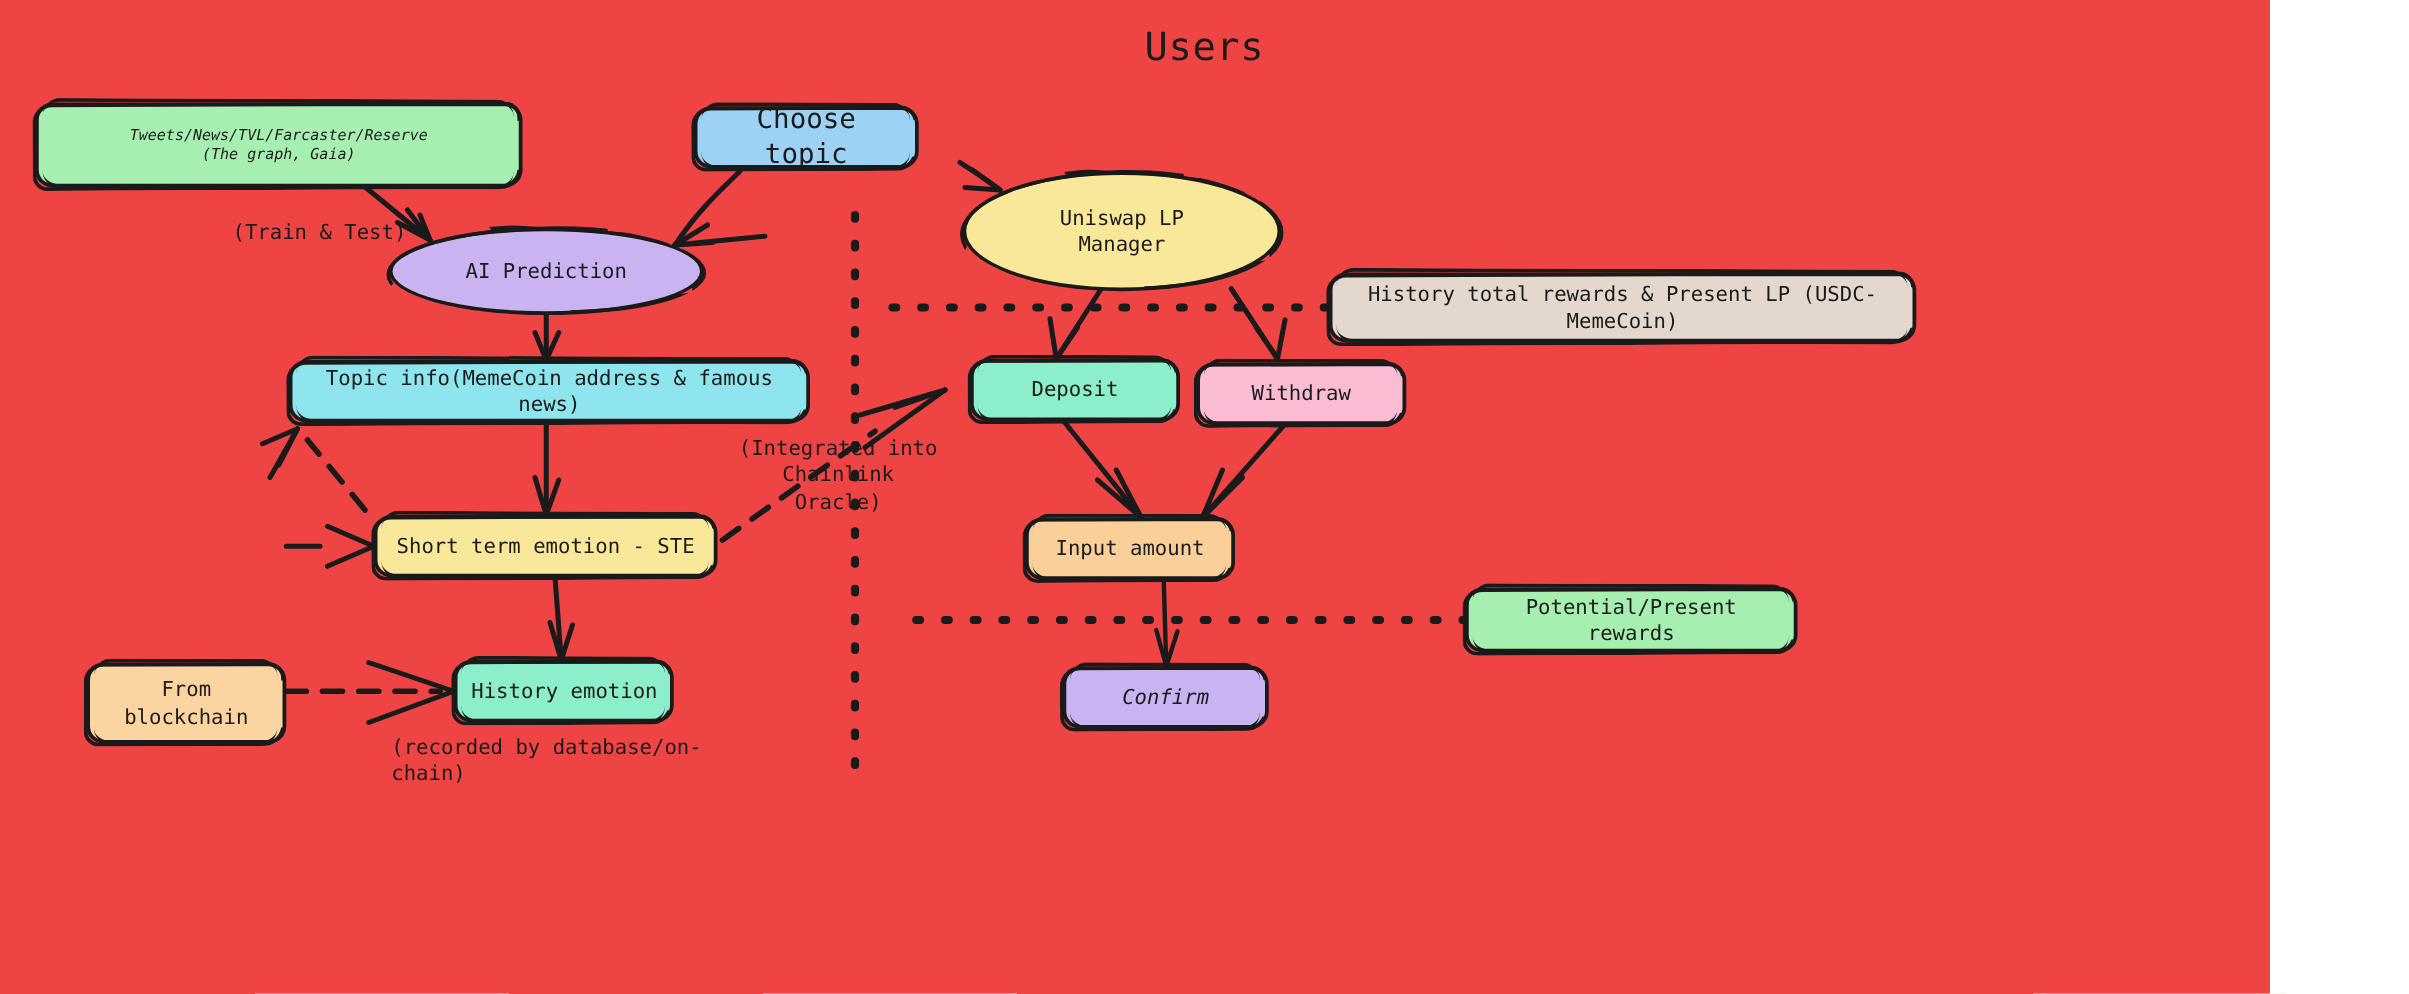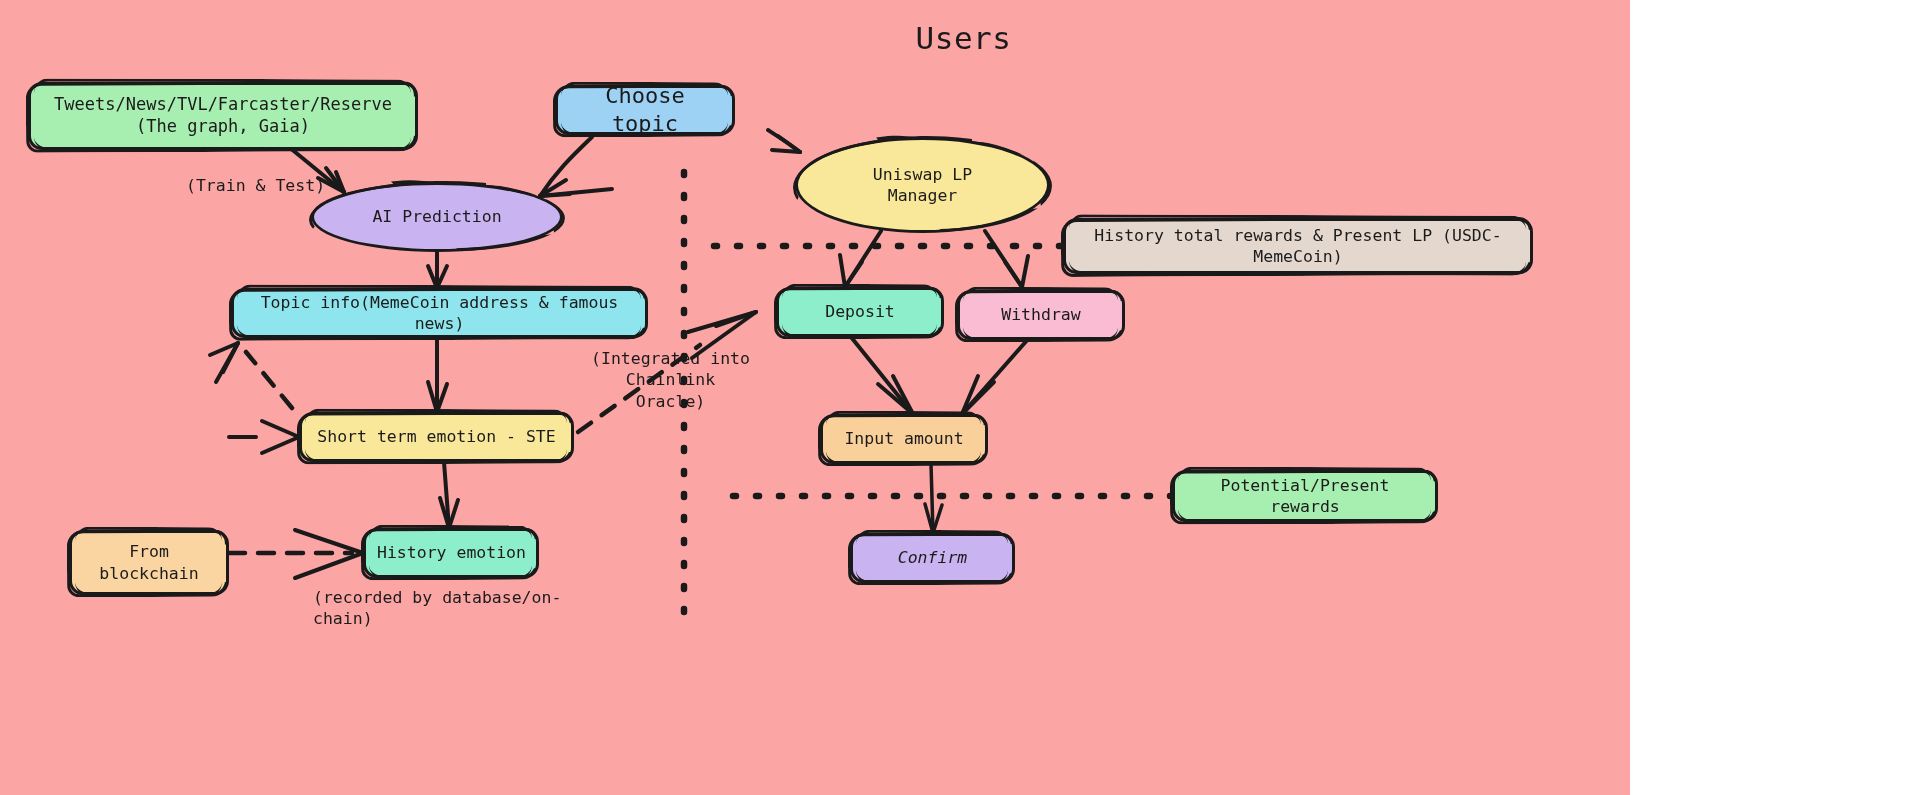--- a/index.html
+++ b/index.html
@@ -6,23 +6,23 @@
   html, body {
     margin: 0;
     padding: 0;
     background: #ffffff;
   }
   body {
     font-family: "DejaVu Sans Mono", "Liberation Mono", monospace;
   }
   #canvas {
     position: relative;
-    width: 1630px;
+    width: 1816px;
     height: 795px;
-    background: #fca5a5;
+    background: #ef4444;
     overflow: hidden;
   }
   #edges {
     position: absolute;
     left: 0;
     top: 0;
     width: 1927px;
     height: 795px;
     pointer-events: none;
   }
@@ -251,34 +251,34 @@
 
     <g>
       <path class="ln dotted" d="M733,496 L1172,496"></path>
     </g>
 
     <g>
       <path class="ln dotted" d="M684,172 L684,620"></path>
     </g>
   </svg>
 
-  <div class="node rect" style="left:28px; top:82px; width:390px; height:68px; background:#a7efb0; font-size:17px;">
+  <div class="node rect" style="left:28px; top:82px; width:390px; height:68px; background:#a7efb0; font-size:12px;font-style:italic;">
     <span class="lbl">Tweets/News/TVL/Farcaster/Reserve
 (The graph, Gaia)</span>
   </div>
 
   <div class="node rect" style="left:555px; top:85px; width:180px; height:50px; background:#9ed2f5; font-size:22px;">
     <span class="lbl">Choose topic</span>
   </div>
 
   <div class="node ell" style="left:311px; top:182px; width:252px; height:70px; background:#c9b3f0; font-size:16.5px;">
     <span class="lbl">AI Prediction</span>
   </div>
 
-  <div class="node ell" style="left:795px; top:137px; width:255px; height:96px; background:#fae89a; font-size:16.5px;">
+  <div class="node ell" style="left:770px; top:137px; width:255px; height:96px; background:#fae89a; font-size:16.5px;">
     <span class="lbl">Uniswap LP
 Manager</span>
   </div>
 
   <div class="node rect" style="left:1063px; top:218px; width:470px; height:56px; background:#e4d7ce; font-size:16.5px;">
     <span class="lbl">History total rewards &amp; Present LP (USDC-MemeCoin)</span>
   </div>
 
   <div class="node rect" style="left:231px; top:288px; width:417px; height:50px; background:#8fe5ee; font-size:16.5px;">
     <span class="lbl">Topic info(MemeCoin address &amp; famous news)</span>

